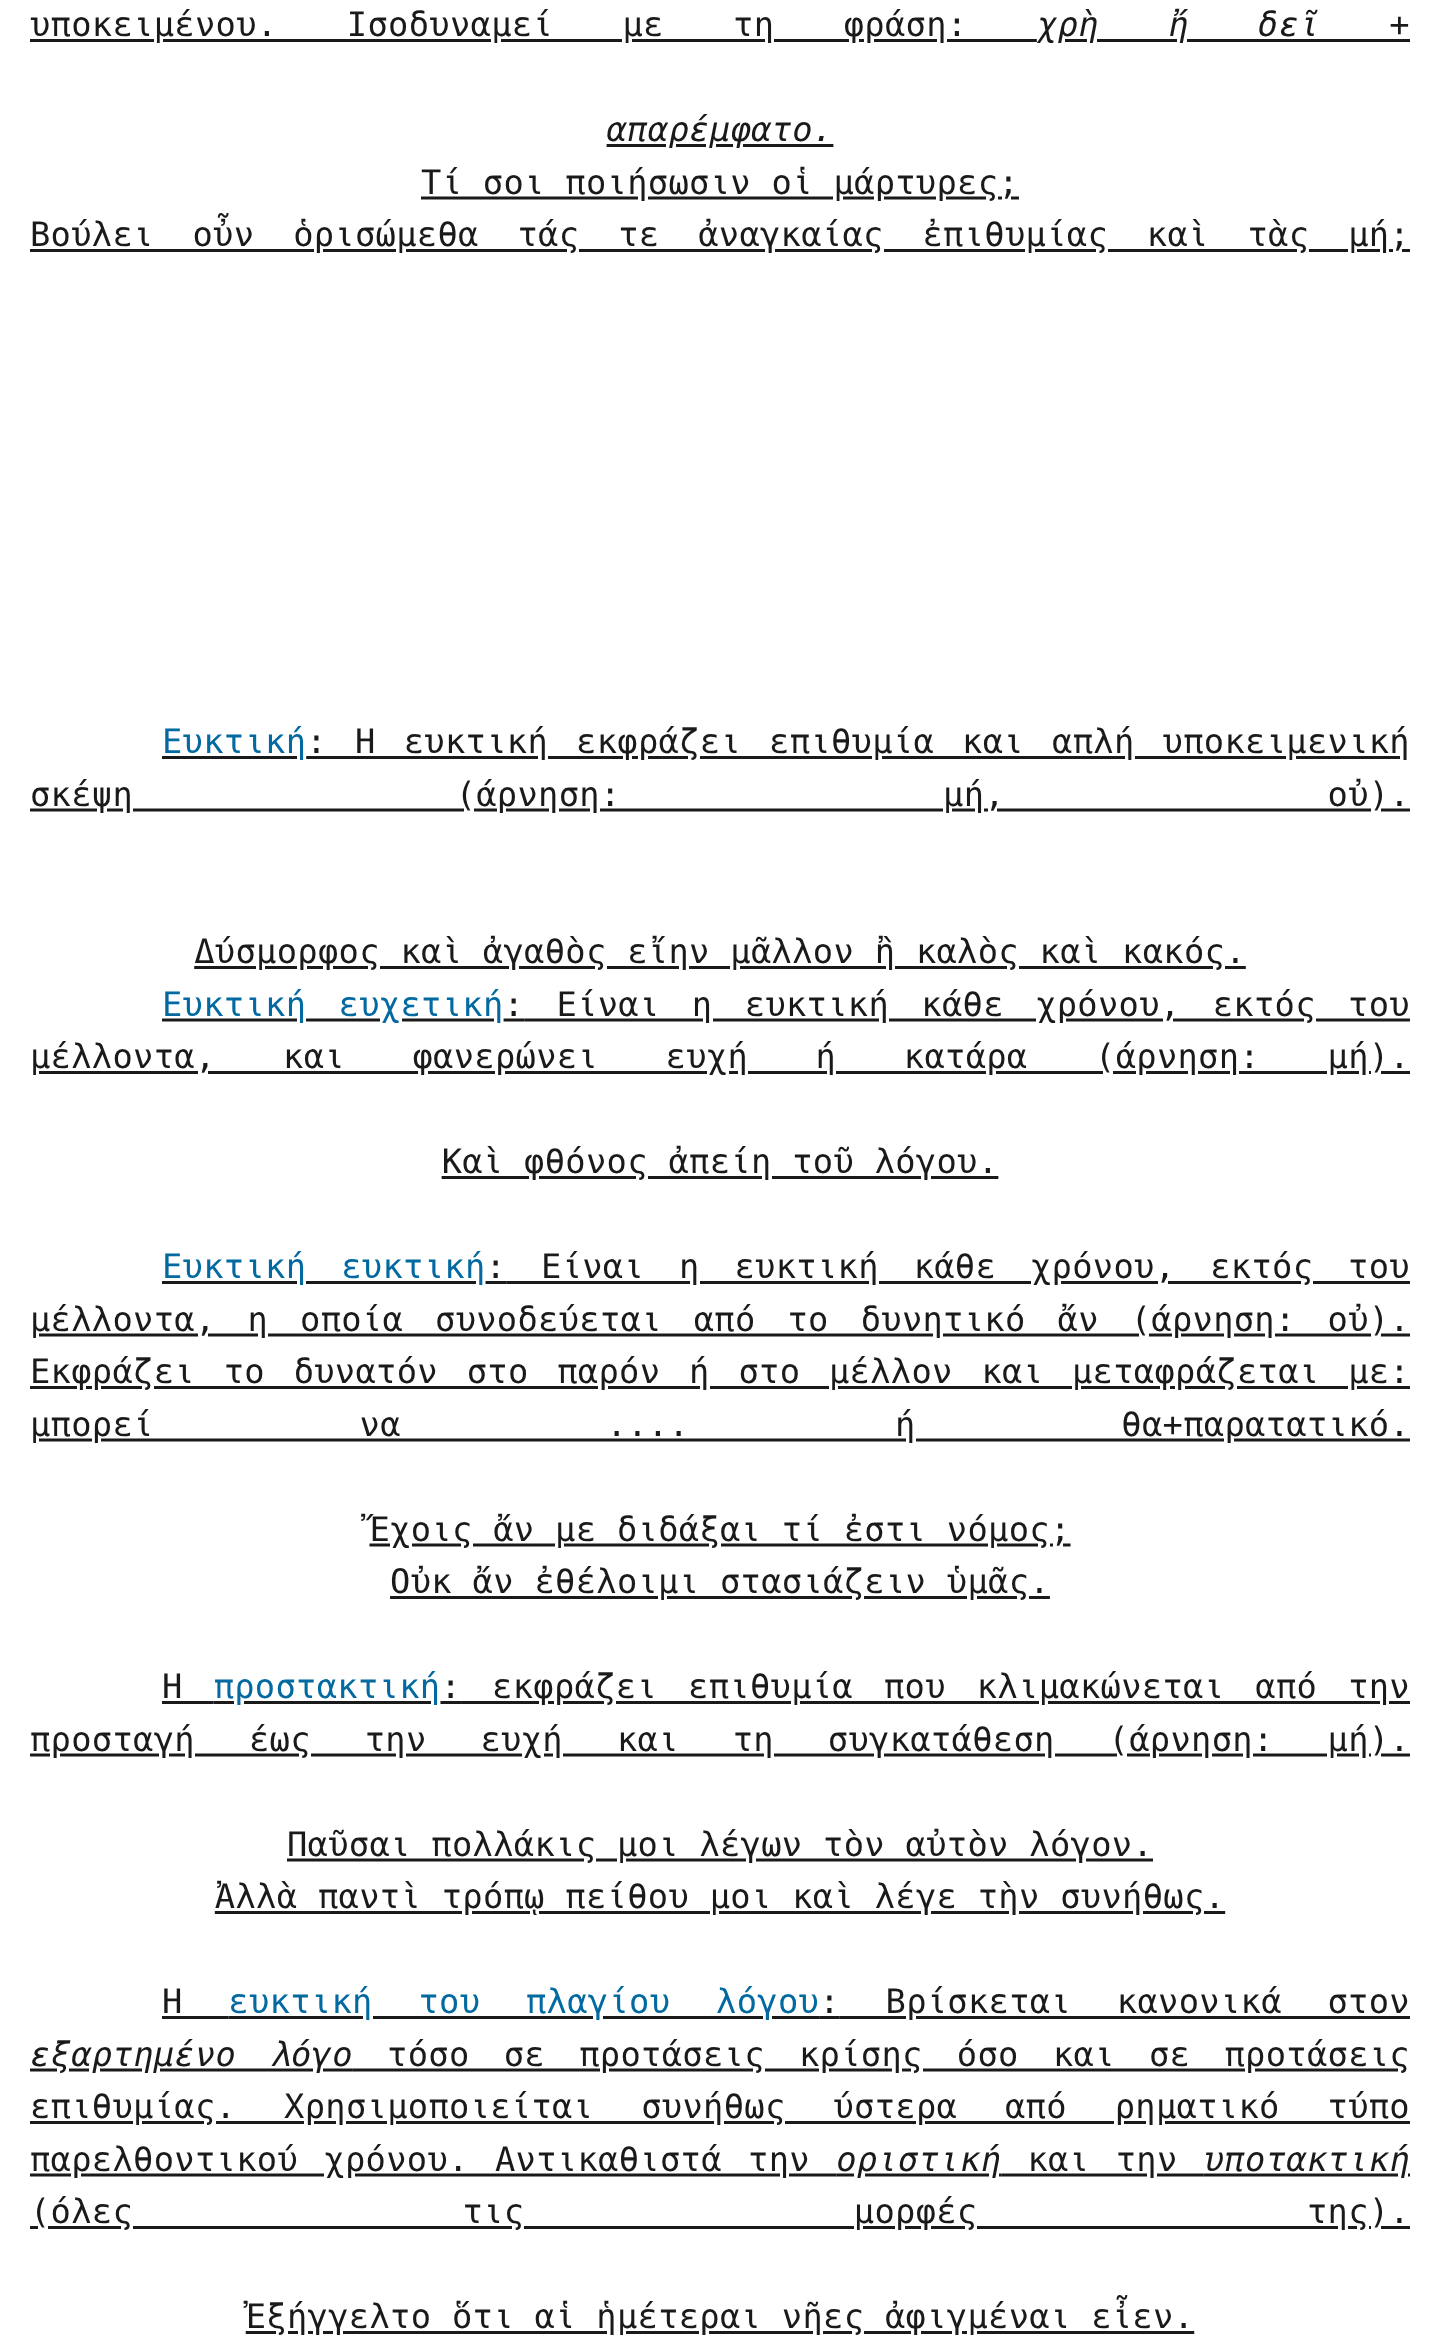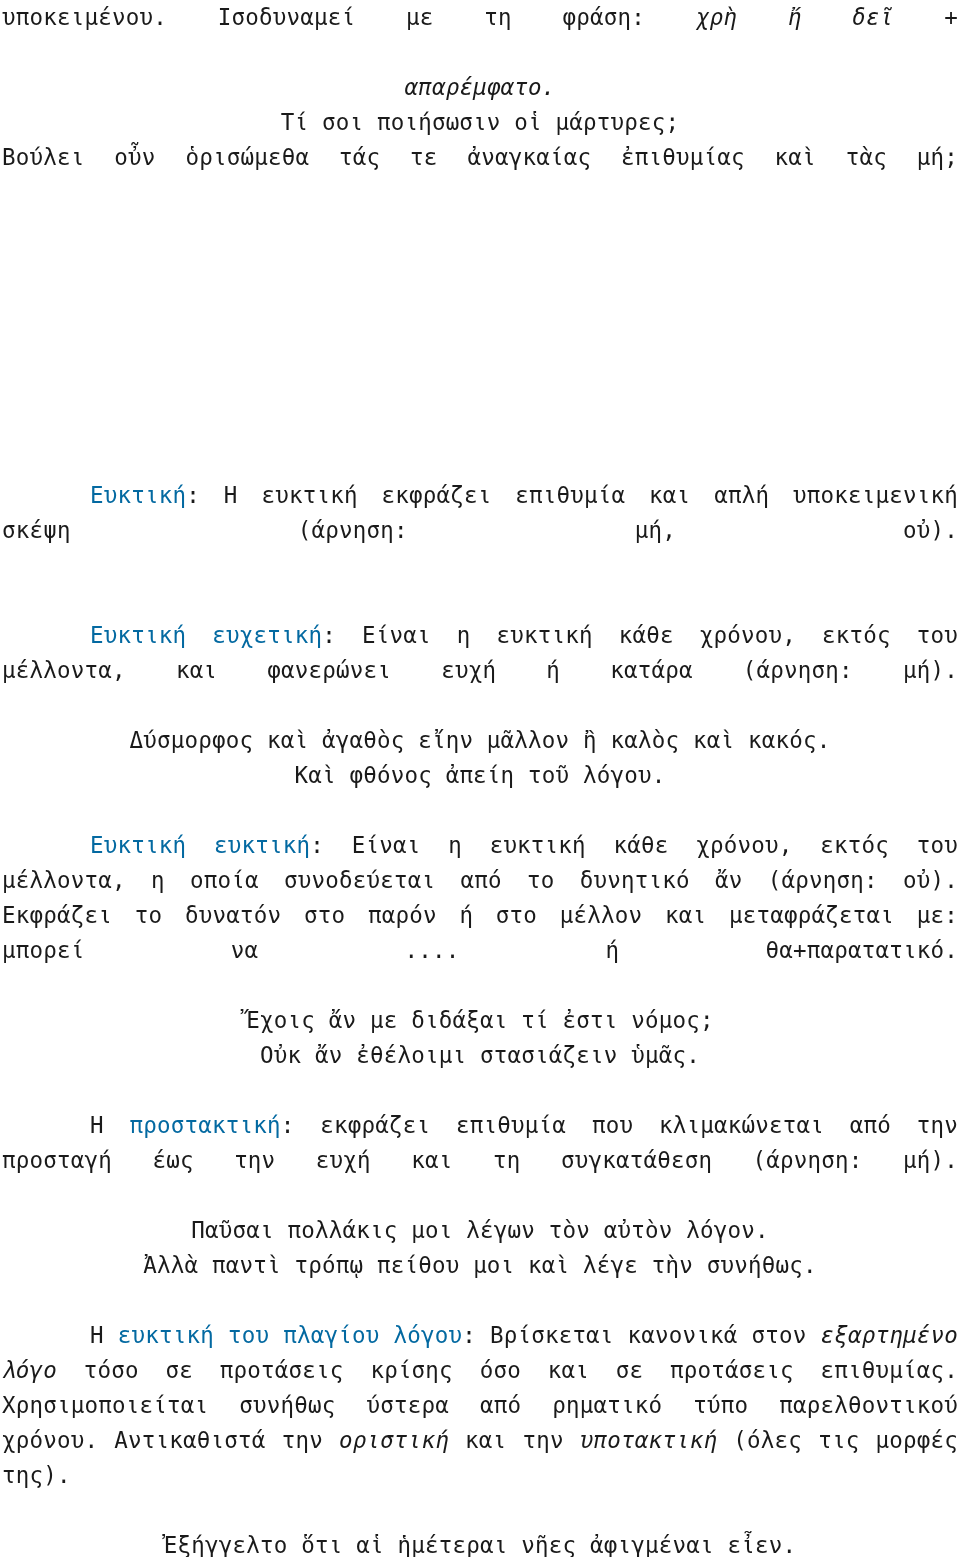--- a/index.html
+++ b/index.html
@@ -12,21 +12,22 @@
     height: 1557px;
     font-family: "DejaVu Sans Mono", "Liberation Mono", monospace;
     color: #1a1a1a;
     overflow: hidden;
   }
   .page {
     position: relative;
     width: 960px;
     height: 1557px;
     box-sizing: border-box;
-    padding: 0 2px;
+    padding: 0 20px;
+    text-decoration: underline;
   }
   .para {
     margin: 0;
     font-size: 22.5px;
     line-height: 35px;
     text-align: justify;
     text-justify: inter-word;
     letter-spacing: 0.2px;
     word-spacing: 0px;
     color: #1a1a1a;
@@ -71,23 +72,23 @@
   <p class="para flush"><span>Τί σοι ποιήσωσιν οἱ μάρτυρες;</span></p>
 
   <p class="para justified stretch"><span>Βούλει οὖν ὁρισώμεθα τάς τε ἀναγκαίας ἐπιθυμίας καὶ τὰς μή;</span></p>
 
   <div class="gap-big"></div>
 
   <p class="para justified indented stretch"><span class="hd">Ευκτική</span><span>:</span><span> Η ευκτική εκφράζει επιθυμία και απλή υποκειμενική σκέψη (άρνηση: μή, οὐ).</span></p>
 
   <div class="gap-sm"></div>
 
+  <p class="para flush"><span>Δύσμορφος καὶ ἀγαθὸς εἴην μᾶλλον ἢ καλὸς καὶ κακός.</span></p>
+
   <p class="para justified indented stretch"><span class="hd">Ευκτική ευχετική</span><span>:</span><span> Είναι η ευκτική κάθε χρόνου, εκτός του μέλλοντα, και φανερώνει ευχή ή κατάρα (άρνηση: μή).</span></p>
-
-  <p class="para flush"><span>Δύσμορφος καὶ ἀγαθὸς εἴην μᾶλλον ἢ καλὸς καὶ κακός.</span></p>
 
   <p class="para flush"><span>Καὶ φθόνος ἀπείη τοῦ λόγου.</span></p>
 
   <div class="gap-sm"></div>
 
   <p class="para justified indented stretch"><span class="hd">Ευκτική ευκτική</span><span>:</span><span> Είναι η ευκτική κάθε χρόνου, εκτός του μέλλοντα, η οποία συνοδεύεται από το δυνητικό ἄν (άρνηση: οὐ). Εκφράζει το δυνατόν στο παρόν ή στο μέλλον και μεταφράζεται με: μπορεί να .... ή θα+παρατατικό.</span></p>
 
   <p class="para flush"><span>Ἔχοις ἄν με διδάξαι τί ἐστι νόμος;</span></p>
 
   <p class="para flush"><span>Οὐκ ἄν ἐθέλοιμι στασιάζειν ὑμᾶς.</span></p>

